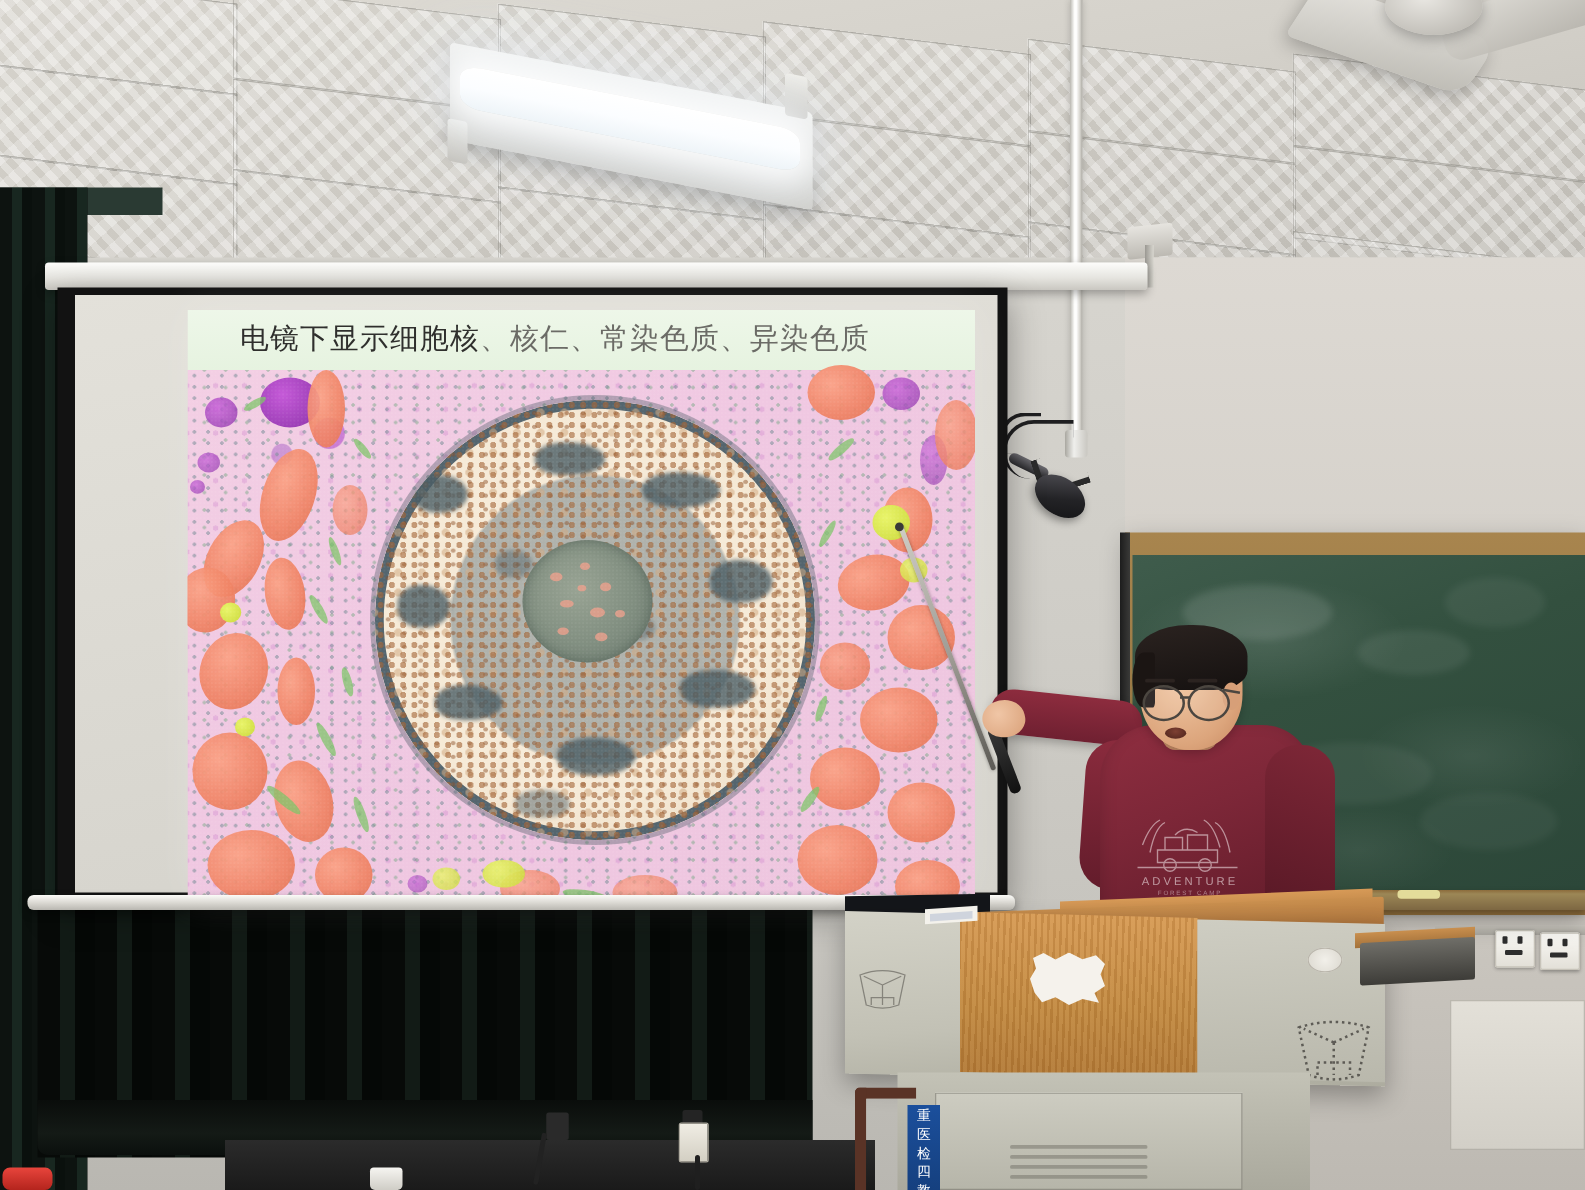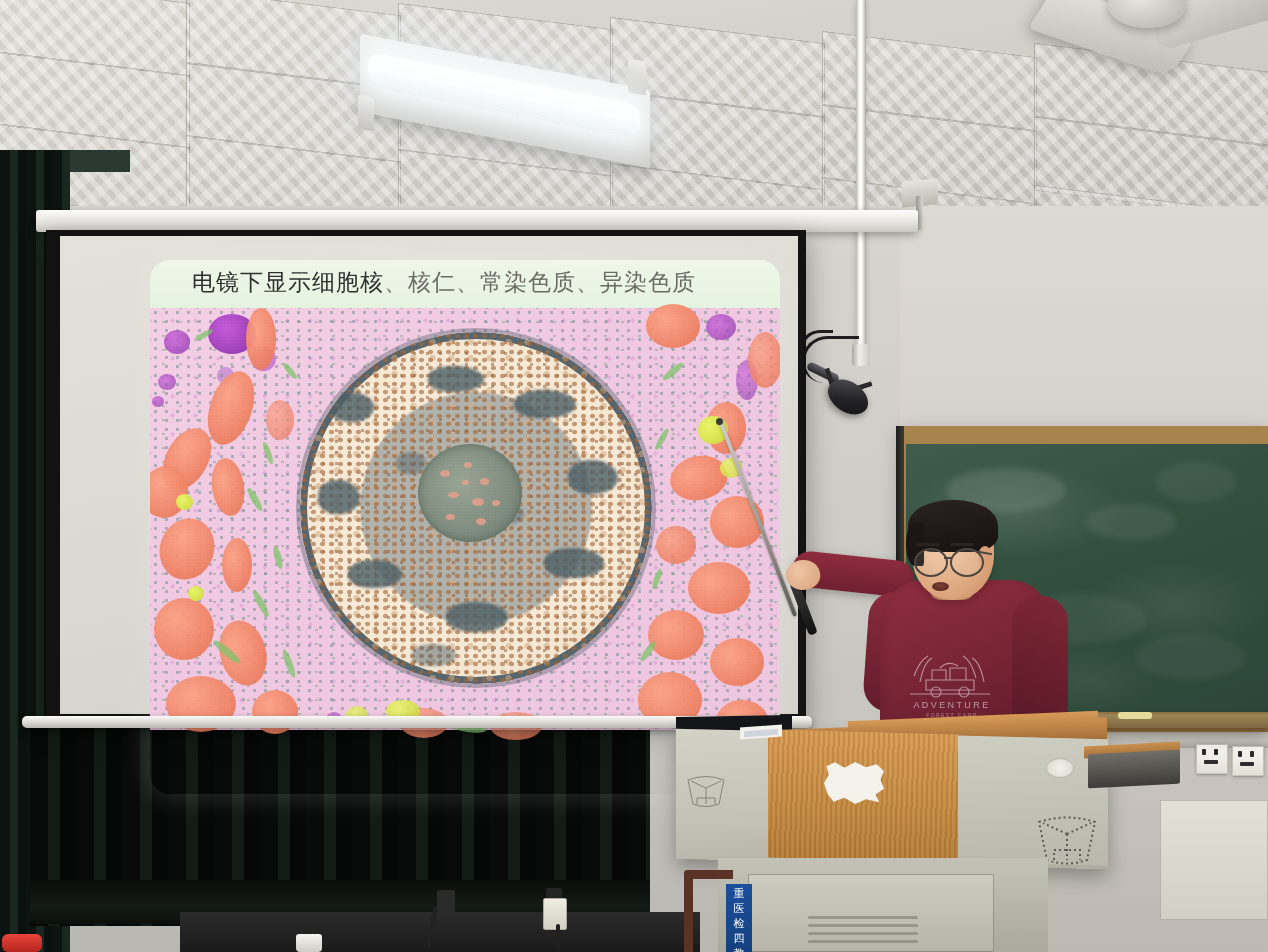--- a/index.html
+++ b/index.html
@@ -123,22 +123,22 @@
     border-radius:3px;box-shadow:0 3px 8px rgba(0,0,0,.3);}
   #screen-border{left:46px;top:230px;width:760px;height:490px;
     background:#121212;box-shadow:0 10px 26px rgba(0,0,0,.35);}
   #screen-surface{left:60px;top:236px;width:738px;height:478px;
     background:linear-gradient(170deg,#e3e1da,#d4d2cb);}
   #screen-bottom-bar{left:22px;top:716px;width:790px;height:12px;
     background:linear-gradient(180deg,#fbfbf8,#dcdad4 50%,#b9b7b1);border-radius:5px;
     box-shadow:0 3px 7px rgba(0,0,0,.35);}
 
   
-  #slide{left:150px;top:260px;width:630px;height:534px;overflow:hidden;
-    box-shadow:0 0 30px rgba(255,255,255,.18);border-radius:20px;}
+  #slide{left:150px;top:248px;width:630px;height:470px;overflow:hidden;
+    box-shadow:0 0 30px rgba(255,255,255,.18);}
   #slide-title-band{position:absolute;left:0;top:0;width:630px;height:48px;
     background:linear-gradient(180deg,#eef7e9,#e6f3e0);}
   #slide-title{position:absolute;left:42px;top:7px;width:560px;
     font-family:"Liberation Serif", serif;font-size:23px;letter-spacing:1px;
     color:#6b6b66;white-space:nowrap;}
   #slide-title span.dark{color:#2f2f2d;}
   #slide-img{position:absolute;left:0;top:48px;width:630px;height:422px;
     background:
       radial-gradient(circle at 18% 12%, rgba(170,60,200,.55) 0 12px, rgba(170,60,200,0) 13px),
       radial-gradient(circle at 12% 16%, rgba(150,70,190,.40) 0 8px, rgba(150,70,190,0) 9px),

